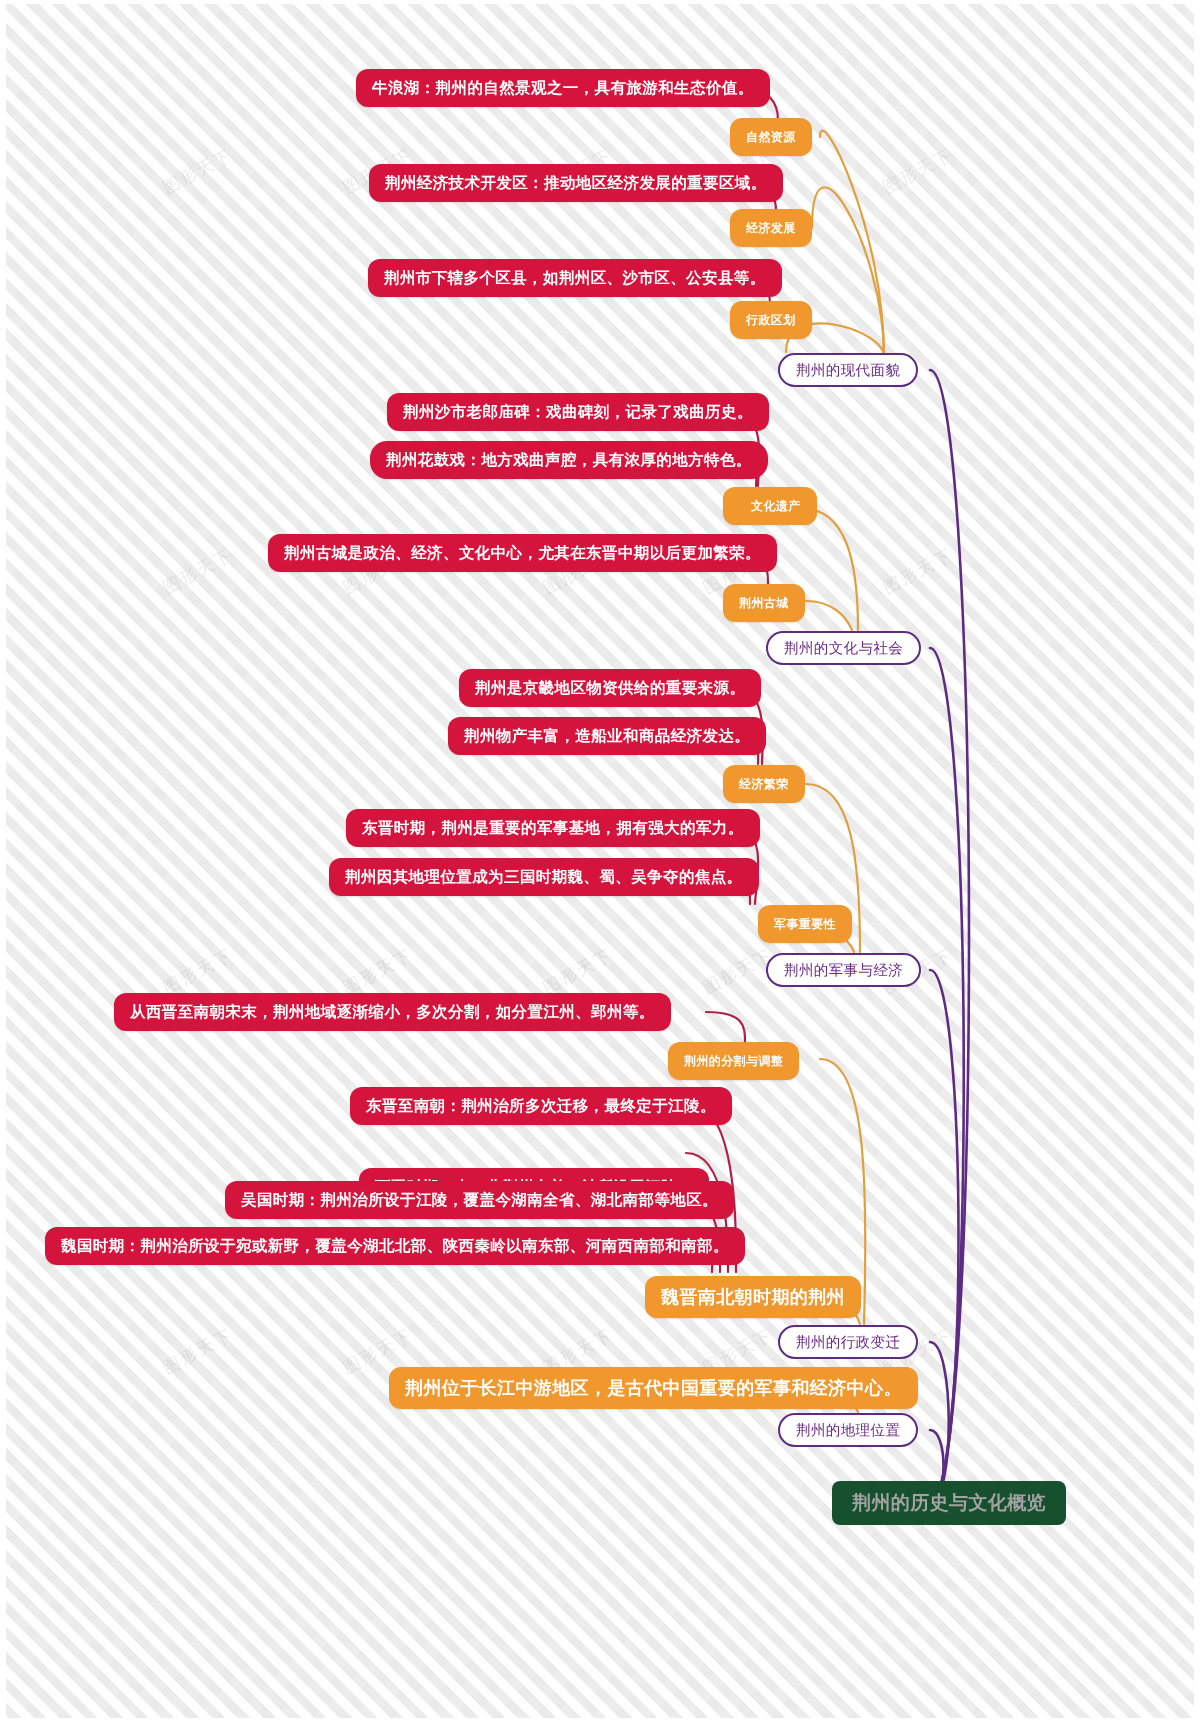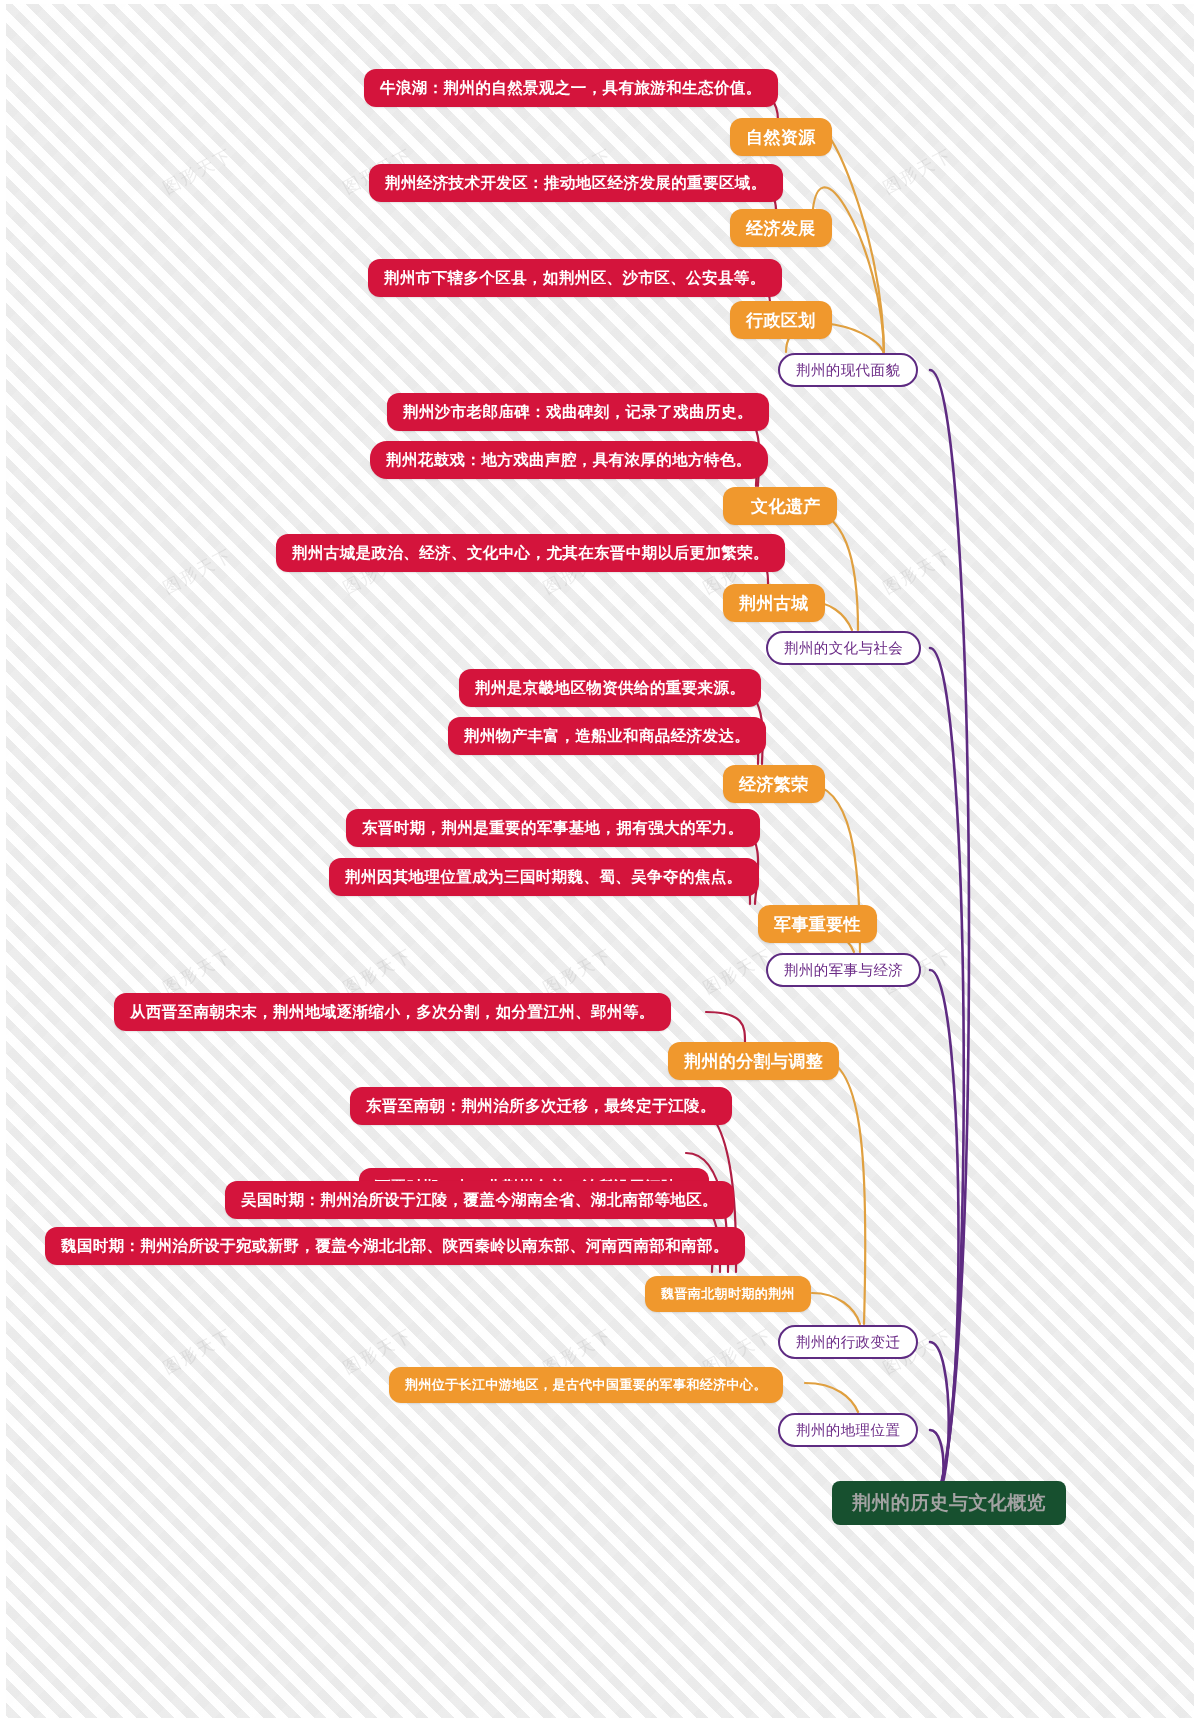--- a/index.html
+++ b/index.html
@@ -57,29 +57,29 @@
     font-weight: bold;
     height: 38px;
     padding: 0 16px;
     box-shadow: 0 1px 2px rgba(0,0,0,0.10);
   }
   
   .branch {
     background: #f0982d;
     color: #ffffff;
     border-radius: 12px;
-    font-size: 17px;
+    font-size: 12px;
     font-weight: bold;
     height: 38px;
     padding: 0 16px;
     box-shadow: 0 1px 2px rgba(0,0,0,0.10);
   }
   .branch.small {
-    font-size: 13px;
-    height: 36px;
+    font-size: 18px;
+    height: 42px;
     text-align: right;
   }
   
   .trunk {
     background: #ffffff;
     color: #6b2a86;
     border: 2px solid #5e2b82;
     border-radius: 18px;
     font-size: 14.5px;
     height: 34px;
@@ -212,28 +212,28 @@
   <div class="node branch" style="left:723px; top:584px;">荆州古城</div>
 
   <div class="node branch" style="left:723px; top:765px;">经济繁荣</div>
   <div class="node branch" style="left:710px; top:905px;margin-left:48px;">军事重要性</div>
 
   <div class="node branch" style="left:668px; top:1042px;">荆州的分割与调整</div>
   <div class="node branch small" style="left:645px; top:1276px;">魏晋南北朝时期的荆州</div>
 
   <div class="node branch small" style="left:389px; top:1367px;">荆州位于长江中游地区，是古代中国重要的军事和经济中心。</div>
 
-  <div class="node leaf" style="left:364px; top:69px;">牛浪湖：荆州的自然景观之一，具有旅游和生态价值。</div>
+  <div class="node leaf" style="left:356px; top:69px;">牛浪湖：荆州的自然景观之一，具有旅游和生态价值。</div>
   <div class="node leaf" style="left:369px; top:164px;">荆州经济技术开发区：推动地区经济发展的重要区域。</div>
   <div class="node leaf" style="left:368px; top:259px;">荆州市下辖多个区县，如荆州区、沙市区、公安县等。</div>
 
   <div class="node leaf" style="left:387px; top:393px;">荆州沙市老郎庙碑：戏曲碑刻，记录了戏曲历史。</div>
   <div class="node leaf" style="left:370px; top:441px;border-radius:17px;">荆州花鼓戏：地方戏曲声腔，具有浓厚的地方特色。</div>
 
-  <div class="node leaf" style="left:276px; top:534px;">荆州古城是政治、经济、文化中心，尤其在东晋中期以后更加繁荣。</div>
+  <div class="node leaf" style="left:268px; top:534px;">荆州古城是政治、经济、文化中心，尤其在东晋中期以后更加繁荣。</div>
 
   <div class="node leaf" style="left:459px; top:669px;">荆州是京畿地区物资供给的重要来源。</div>
   <div class="node leaf" style="left:448px; top:717px;">荆州物产丰富，造船业和商品经济发达。</div>
 
   <div class="node leaf" style="left:346px; top:809px;">东晋时期，荆州是重要的军事基地，拥有强大的军力。</div>
   <div class="node leaf" style="left:329px; top:858px;">荆州因其地理位置成为三国时期魏、蜀、吴争夺的焦点。</div>
 
   <div class="node leaf" style="left:350px; top:1087px;">东晋至南朝：荆州治所多次迁移，最终定于江陵。</div>
 
   <div class="node leaf" style="left:114px; top:993px;">从西晋至南朝宋末，荆州地域逐渐缩小，多次分割，如分置江州、郢州等。</div>

